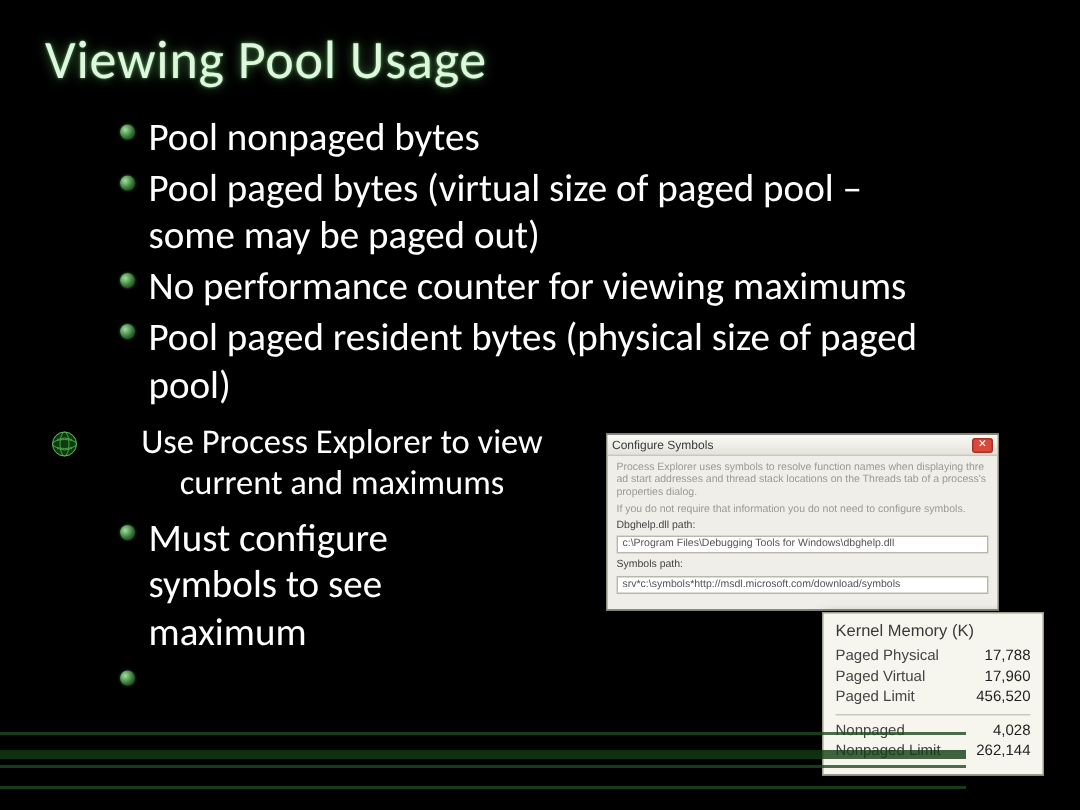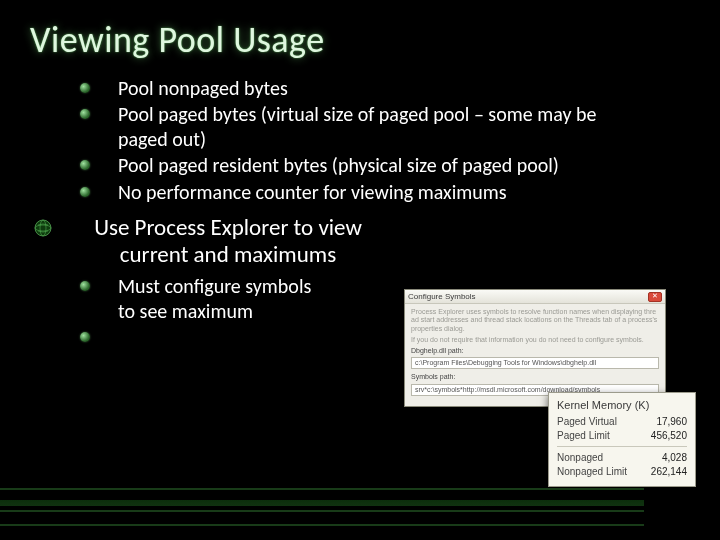--- a/index.html
+++ b/index.html
@@ -38,22 +38,22 @@
   .l1 .bullet-ico {
     flex: 0 0 18px; height: 18px; margin-top: 5px;
   }
   .sub {
     padding-left: 46px;
     margin-top: 2px;
   }
   .l2 {
     display: flex;
     align-items: flex-start;
-    gap: 28px;
-    font-size: 20px;
+    gap: 9px;
+    font-size: 26px;
     line-height: 1.22;
     margin-bottom: 2px;
   }
   .l2 .dot {
     flex: 0 0 10px; height: 10px; margin-top: 7px;
     border-radius: 50%;
     background: radial-gradient(circle at 35% 35%, #9fe29f 0%, #2f6b2f 60%, #0d3b0d 100%);
     box-shadow: 0 0 2px rgba(150,255,150,0.4);
   }
   .narrow1 { max-width: 360px; }
@@ -133,25 +133,25 @@
       <div class="l2">
         <span class="dot"></span>
         <span>Pool nonpaged bytes</span>
       </div>
       <div class="l2">
         <span class="dot"></span>
         <span style="max-width:560px;">Pool paged bytes (virtual size of paged pool – some may be paged out)</span>
       </div>
       <div class="l2">
         <span class="dot"></span>
+        <span>No performance counter for viewing maximums</span>
+      </div>
+      <div class="l2">
+        <span class="dot"></span>
         <span>Pool paged resident bytes (physical size of paged pool)</span>
-      </div>
-      <div class="l2">
-        <span class="dot"></span>
-        <span>No performance counter for viewing maximums</span>
       </div>
     </div>
 
     <div class="l1 narrow1" style="margin-top:10px;text-align:center;">
       <svg class="bullet-ico globe-ico" viewBox="0 0 18 18">
         <circle cx="9" cy="9" r="8" fill="#0e3b0e" stroke="#6fcf6f" stroke-width="0.6"></circle>
         <ellipse cx="9" cy="9" rx="8" ry="3" fill="none" stroke="#4fa94f" stroke-width="0.6"></ellipse>
         <ellipse cx="9" cy="9" rx="3" ry="8" fill="none" stroke="#4fa94f" stroke-width="0.6"></ellipse>
         <path d="M4 6 Q9 4 14 6" fill="none" stroke="#4fa94f" stroke-width="0.6"></path>
         <path d="M4 12 Q9 14 14 12" fill="none" stroke="#4fa94f" stroke-width="0.6"></path>
@@ -179,22 +179,26 @@
     <div class="body">
       <div class="blur">Process Explorer uses symbols to resolve function names when displaying thread start addresses and thread stack locations on the Threads tab of a process's properties dialog.</div>
       <div class="blur" style="margin-top:3px;">If you do not require that information you do not need to configure symbols.</div>
       <div class="lbl">Dbghelp.dll path:</div>
       <div class="field">c:\Program Files\Debugging Tools for Windows\dbghelp.dll</div>
       <div class="lbl">Symbols path:</div>
       <div class="field">srv*c:\symbols*http://msdl.microsoft.com/download/symbols</div>
     </div>
   </div>
 
-  <div class="panel" style="top:392px; left:548px; width:148px;">
+  <div class="panel" style="top:408px; left:548px; width:148px;">
     <div class="hdr">Kernel Memory (K)</div>
+    <div class="row">
+      <span class="k">Paged Physical</span>
+      <span class="v">17,788</span>
+    </div>
     <div class="row">
       <span class="k">Paged Virtual</span>
       <span class="v">17,960</span>
     </div>
     <div class="row">
       <span class="k">Paged Limit</span>
       <span class="v">456,520</span>
     </div>
     <hr>
     <div class="row">

